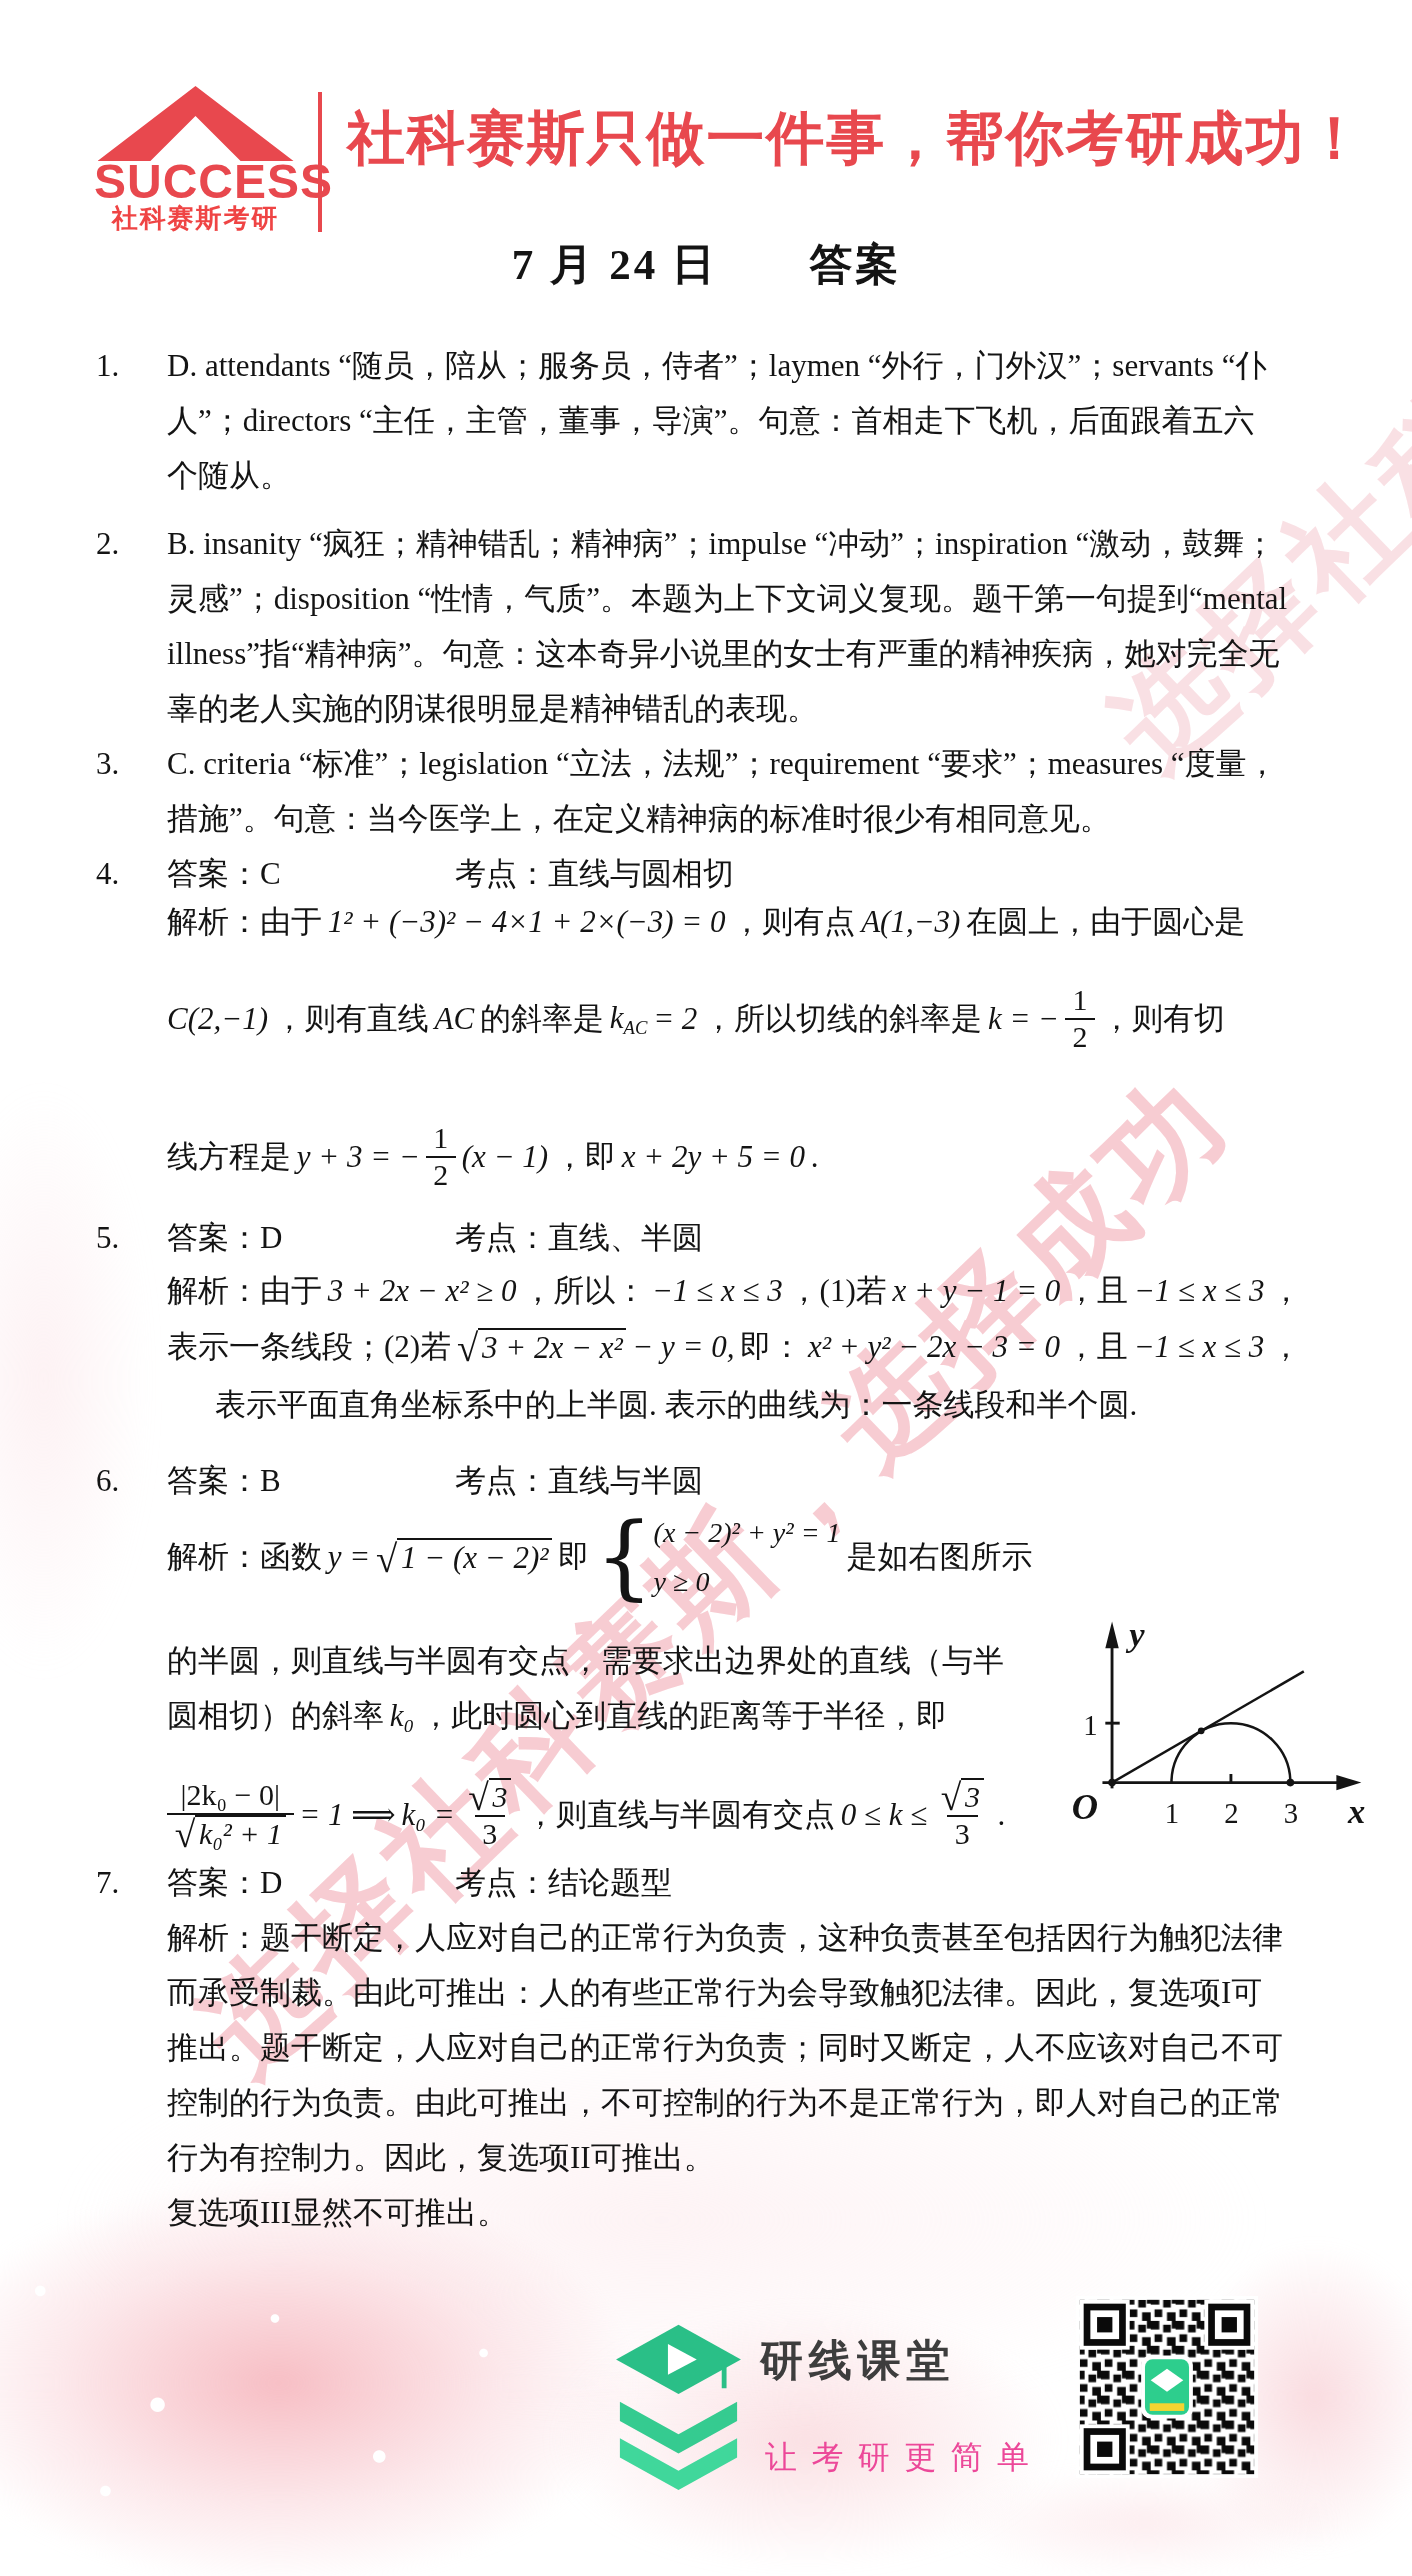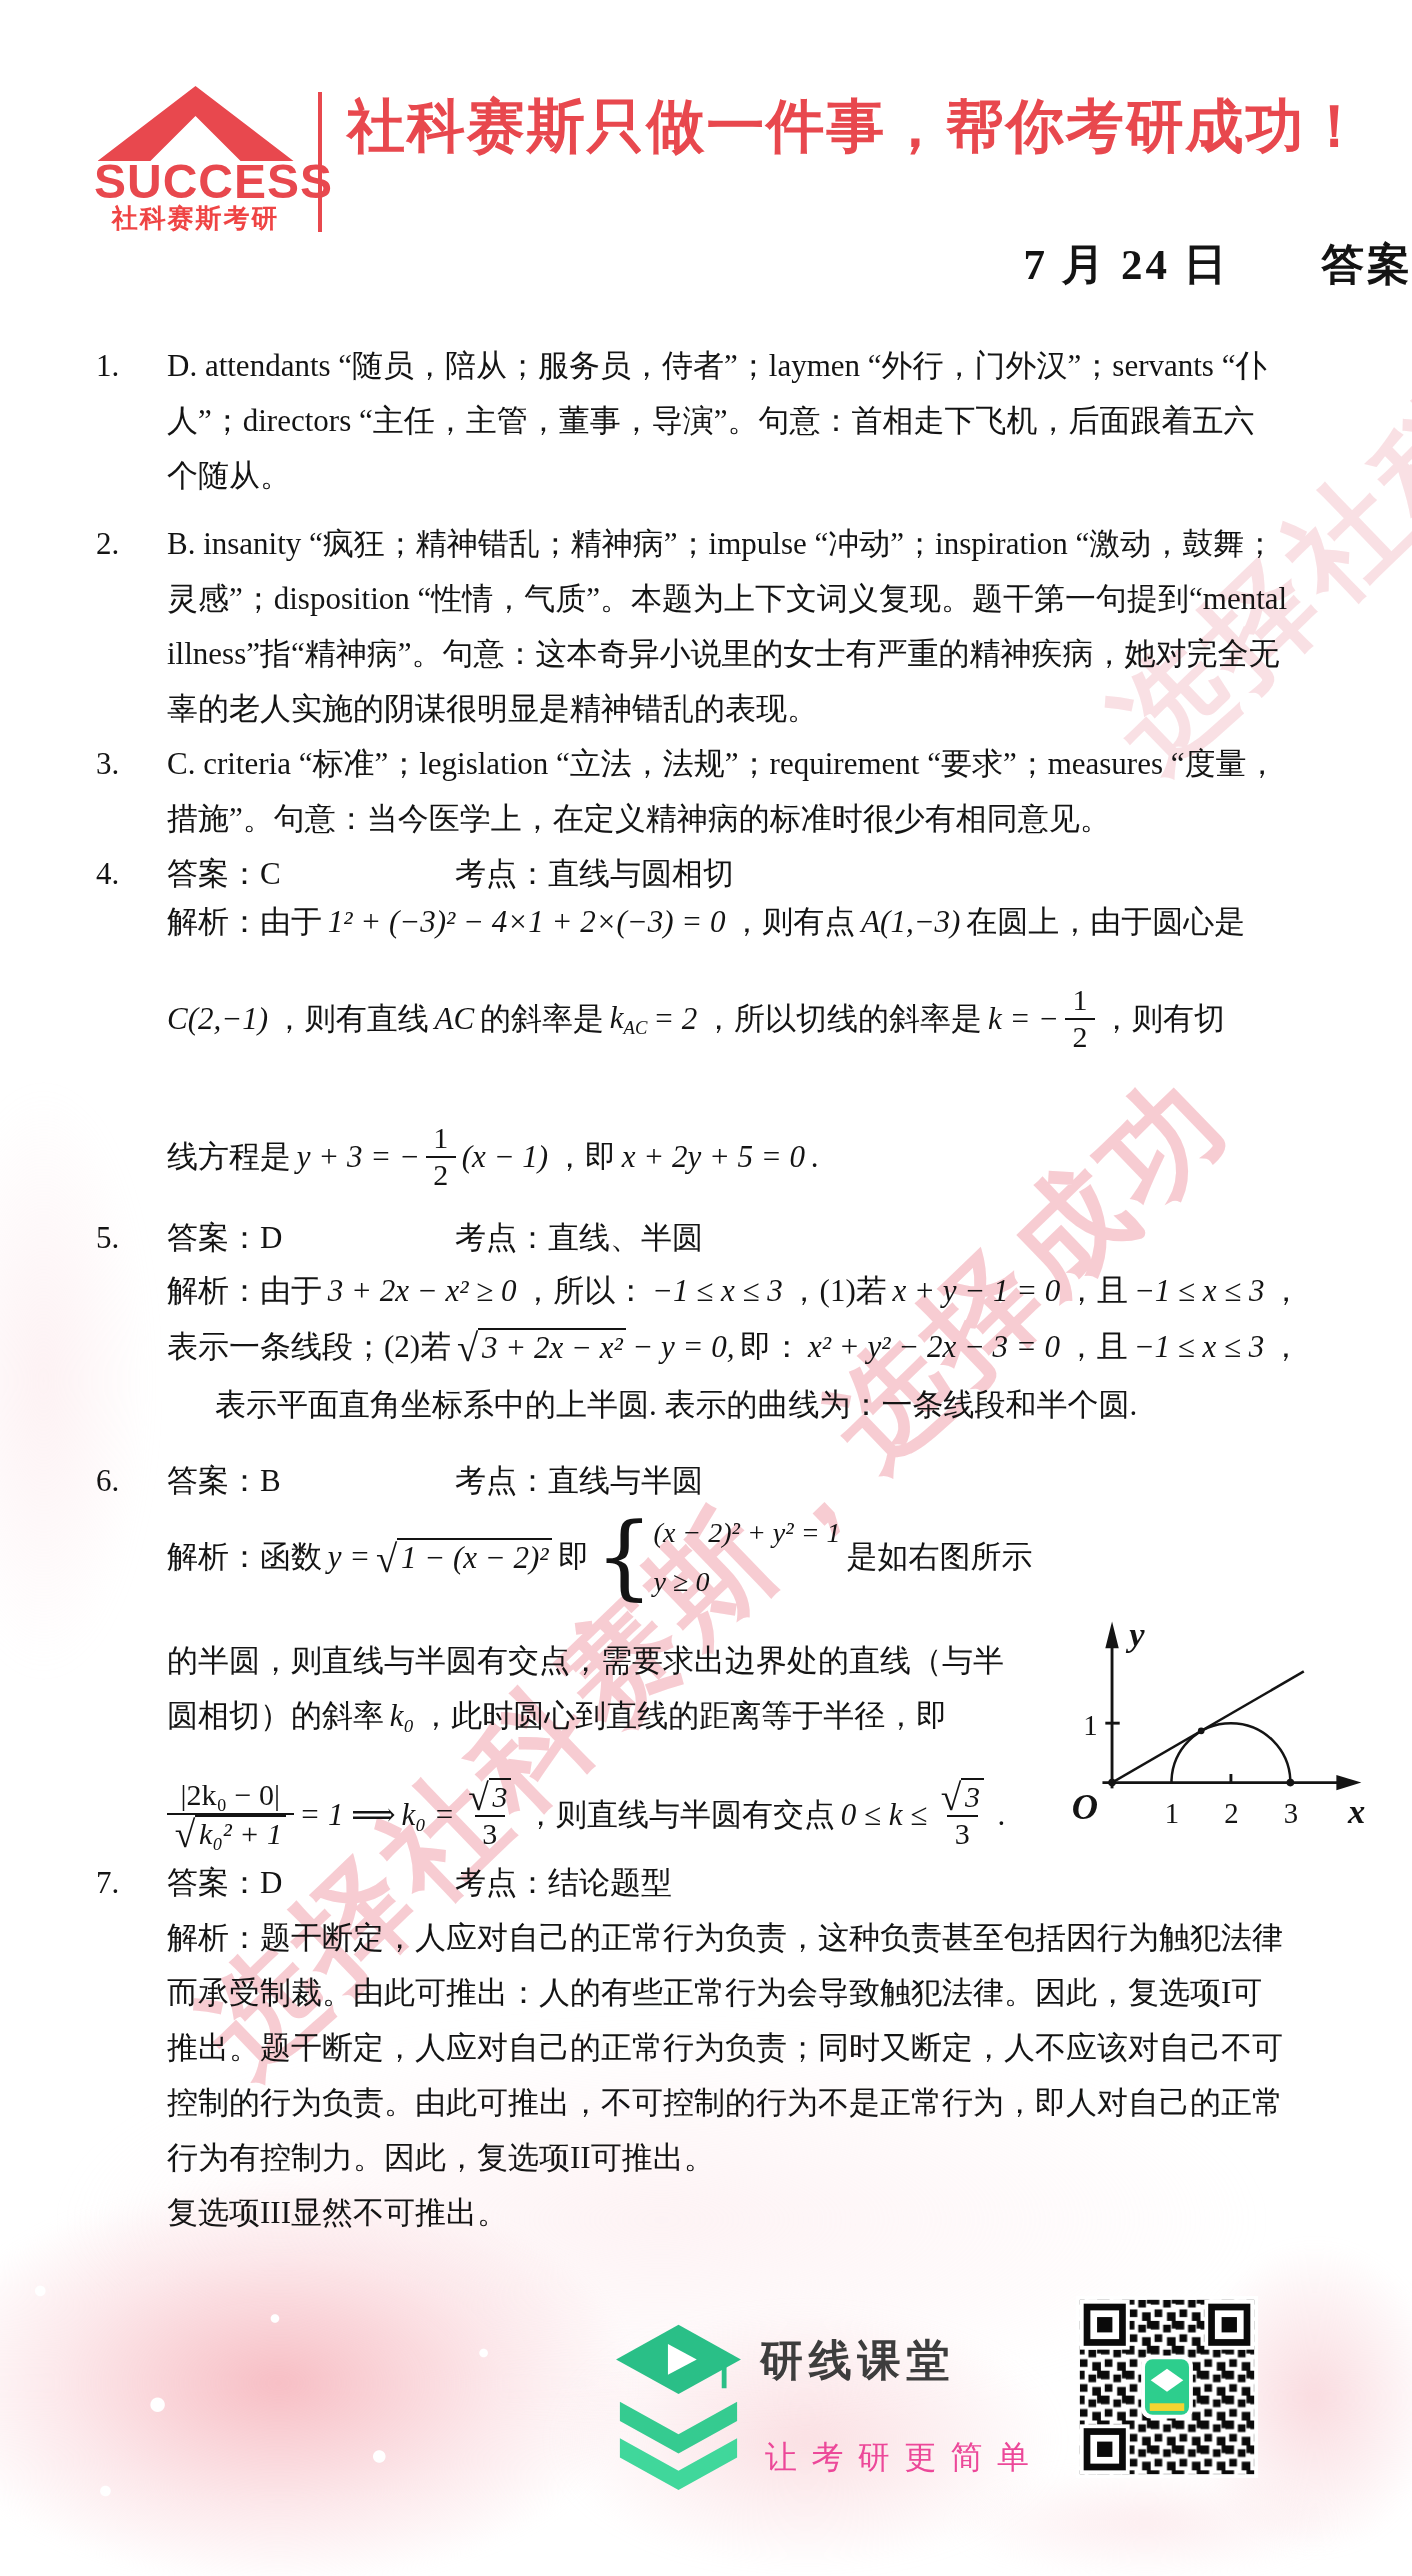--- a/index.html
+++ b/index.html
@@ -36,24 +36,24 @@
        transform:rotate(-44deg);transform-origin:left center;}
   
   .logo{position:absolute;left:94px;top:86px;width:203px;text-align:center;z-index:3;}
   .roof{width:196px;height:75px;margin:0 auto;background:#e8484e;
         clip-path:polygon(0 100%,50% 0,100% 100%,73% 100%,50% 40%,27% 100%);}
   .logo-brand{font-family:"Liberation Sans","DejaVu Sans",sans-serif;font-weight:bold;
         font-size:48px;color:#e8484e;letter-spacing:1px;line-height:42px;}
   .logo-sub{font-family:"Liberation Sans","DejaVu Sans",sans-serif;font-weight:bold;
         font-size:26px;color:#ef4444;letter-spacing:1.9px;line-height:31px;}
   .hdr-divider{position:absolute;left:318px;top:92px;width:3.8px;height:140px;background:#e8484e;z-index:3;}
-  .slogan{position:absolute;left:347px;top:88px;font-family:"Liberation Sans","DejaVu Sans",sans-serif;
+  .slogan{position:absolute;left:347px;top:100px;font-family:"Liberation Sans","DejaVu Sans",sans-serif;
         font-weight:900;font-size:58px;letter-spacing:1.9px;color:#e8484e;z-index:3;white-space:nowrap;}
   
-  .title{position:absolute;left:0;right:0;top:236px;text-align:right;font-size:43px;
+  .title{position:absolute;left:0;right:0;top:236px;text-align:center;font-size:43px;
         font-weight:600;letter-spacing:2.9px;z-index:3;}
   
   .content{position:absolute;left:96px;top:338px;width:1256px;font-size:31px;z-index:3;}
   .item{display:flex;align-items:flex-start;}
   .inum{width:71px;flex:none;line-height:55px;}
   .ibody{flex:1;min-width:0;}
   .tline{line-height:55px;white-space:nowrap;}
   .answer-row{display:flex;line-height:55px;white-space:nowrap;}
   .ans{display:inline-block;min-width:288px;}
   .mline{display:flex;align-items:center;white-space:nowrap;}

